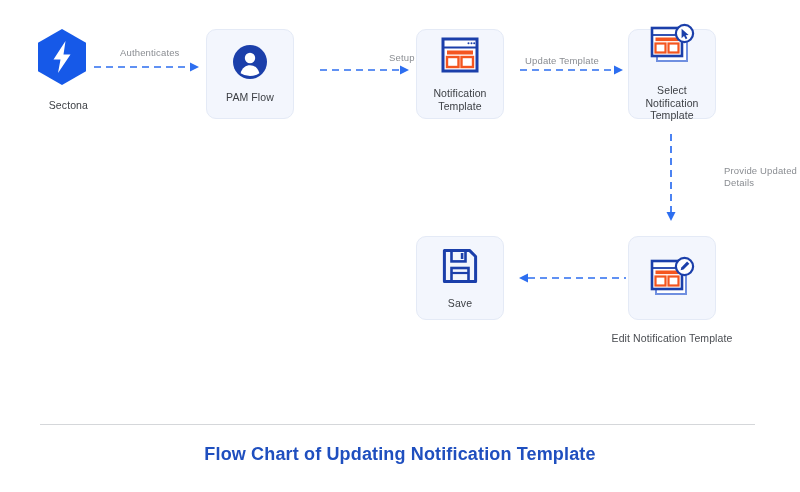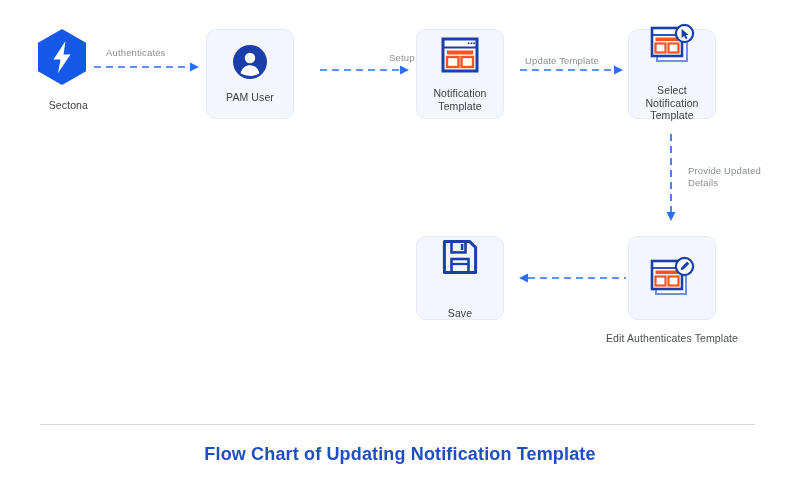--- a/index.html
+++ b/index.html
@@ -112,21 +112,21 @@
   </div>
 
   <div class="node-box" style="left:206px; top:29px; width:88px; height:90px;">
     <span>
       <svg width="36" height="36" viewBox="0 0 36 36">
         <circle cx="18" cy="18" r="17" fill="#1b3faa"></circle>
         <circle cx="18" cy="14" r="5.2" fill="#ffffff"></circle>
         <path d="M8.6 29.2 C10 23.8 14 21.2 18 21.2 C22 21.2 26 23.8 27.4 29.2 A17 17 0 0 1 8.6 29.2 Z" fill="#ffffff"></path>
       </svg>
     </span>
-    <div class="node-label">PAM User</div>
+    <div class="node-label">PAM Flow</div>
   </div>
 
   <div class="node-box" style="left:416px; top:29px; width:88px; height:90px;">
     <span>
       <svg width="44" height="40" viewBox="0 0 44 40">
         <rect x="5" y="3" width="34" height="32" fill="#ffffff" stroke="#1b3faa" stroke-width="3"></rect>
         <line x1="5" y1="11.5" x2="39" y2="11.5" stroke="#1b3faa" stroke-width="2"></line>
         <circle cx="30.5" cy="7.3" r="1" fill="#1b3faa"></circle>
         <circle cx="33.5" cy="7.3" r="1" fill="#1b3faa"></circle>
         <circle cx="36.2" cy="7.3" r="1" fill="#1b3faa"></circle>
@@ -164,54 +164,54 @@
         <rect x="5" y="7" width="30" height="28" fill="#ffffff" stroke="#1b3faa" stroke-width="2.6"></rect>
         <line x1="5" y1="14" x2="35" y2="14" stroke="#1b3faa" stroke-width="1.8"></line>
         <rect x="8.5" y="16.5" width="23" height="3.6" fill="#f4551f"></rect>
         <rect x="8.5" y="22.5" width="10" height="9" fill="none" stroke="#f4551f" stroke-width="2.2"></rect>
         <rect x="21.5" y="22.5" width="10" height="9" fill="none" stroke="#f4551f" stroke-width="2.2"></rect>
         <circle cx="37.5" cy="12.5" r="8.6" fill="#ffffff" stroke="#1b3faa" stroke-width="2.2"></circle>
         <path d="M33.6 16.2 L34.3 13.4 L40.1 7.6 L42.3 9.8 L36.5 15.6 Z" fill="#1b3faa"></path>
       </svg>
     </span>
   </div>
-  <div class="outside-label" style="left:602px; top:332px; width:140px;">Edit Authenticates Template</div>
-
-  <div class="node-box" style="left:416px; top:236px; width:88px; height:84px;justify-content:space-between;">
+  <div class="outside-label" style="left:602px; top:332px; width:140px;">Edit Notification Template</div>
+
+  <div class="node-box" style="left:416px; top:236px; width:88px; height:84px;">
     <span>
       <svg width="40" height="40" viewBox="0 0 40 40">
         <path d="M4.4 4.4 L29.5 4.4 L35.6 10.5 L35.6 35.6 L4.4 35.6 Z" fill="none" stroke="#1b3faa" stroke-width="3" stroke-linejoin="round"></path>
         <rect x="11.5" y="4.4" width="14" height="11" fill="none" stroke="#1b3faa" stroke-width="2.6"></rect>
         <rect x="20.8" y="7" width="2.6" height="6" fill="#1b3faa"></rect>
         <rect x="11.5" y="22" width="17" height="13.6" fill="none" stroke="#1b3faa" stroke-width="2.6"></rect>
         <line x1="11.5" y1="27" x2="28.5" y2="27" stroke="#1b3faa" stroke-width="2.2"></line>
       </svg>
     </span>
     <div class="node-label">Save</div>
   </div>
 
-  <div class="arrow-label" style="left:106px; top:47px;">Authenticates</div>
+  <div class="arrow-label" style="left:120px; top:47px;">Authenticates</div>
   <svg class="arrow" style="left:92px; top:60px;" width="112" height="14">
     <line x1="2" y1="7" x2="98" y2="7" stroke="#2d6ef0" stroke-width="1.7" stroke-dasharray="7,5"></line>
     <path d="M98 2.5 L107 7 L98 11.5 Z" fill="#2d6ef0"></path>
   </svg>
 
   <div class="arrow-label" style="left:341px; top:52px;margin-left:48px;">Setup</div>
   <svg class="arrow" style="left:318px; top:63px;" width="96" height="14">
     <line x1="2" y1="7" x2="82" y2="7" stroke="#2d6ef0" stroke-width="1.7" stroke-dasharray="7,5"></line>
     <path d="M82 2.5 L91 7 L82 11.5 Z" fill="#2d6ef0"></path>
   </svg>
 
   <div class="arrow-label" style="left:525px; top:55px;text-align:right;">Update Template</div>
   <svg class="arrow" style="left:518px; top:63px;" width="110" height="14">
     <line x1="2" y1="7" x2="96" y2="7" stroke="#2d6ef0" stroke-width="1.7" stroke-dasharray="7,5"></line>
     <path d="M96 2.5 L105 7 L96 11.5 Z" fill="#2d6ef0"></path>
   </svg>
 
-  <div class="arrow-label" style="left:688px; top:165px;">Provide Updated
+  <div class="arrow-label" style="left:724px; top:165px;">Provide Updated
 Details</div>
   <svg class="arrow" style="left:664px; top:132px;" width="14" height="94">
     <line x1="7" y1="2" x2="7" y2="80" stroke="#2d6ef0" stroke-width="1.7" stroke-dasharray="7,5"></line>
     <path d="M2.5 80 L11.5 80 L7 89 Z" fill="#2d6ef0"></path>
   </svg>
 
   <svg class="arrow" style="left:512px; top:271px;" width="118" height="14">
     <line x1="16" y1="7" x2="114" y2="7" stroke="#2d6ef0" stroke-width="1.7" stroke-dasharray="7,5"></line>
     <path d="M16 2.5 L16 11.5 L7 7 Z" fill="#2d6ef0"></path>
   </svg>

